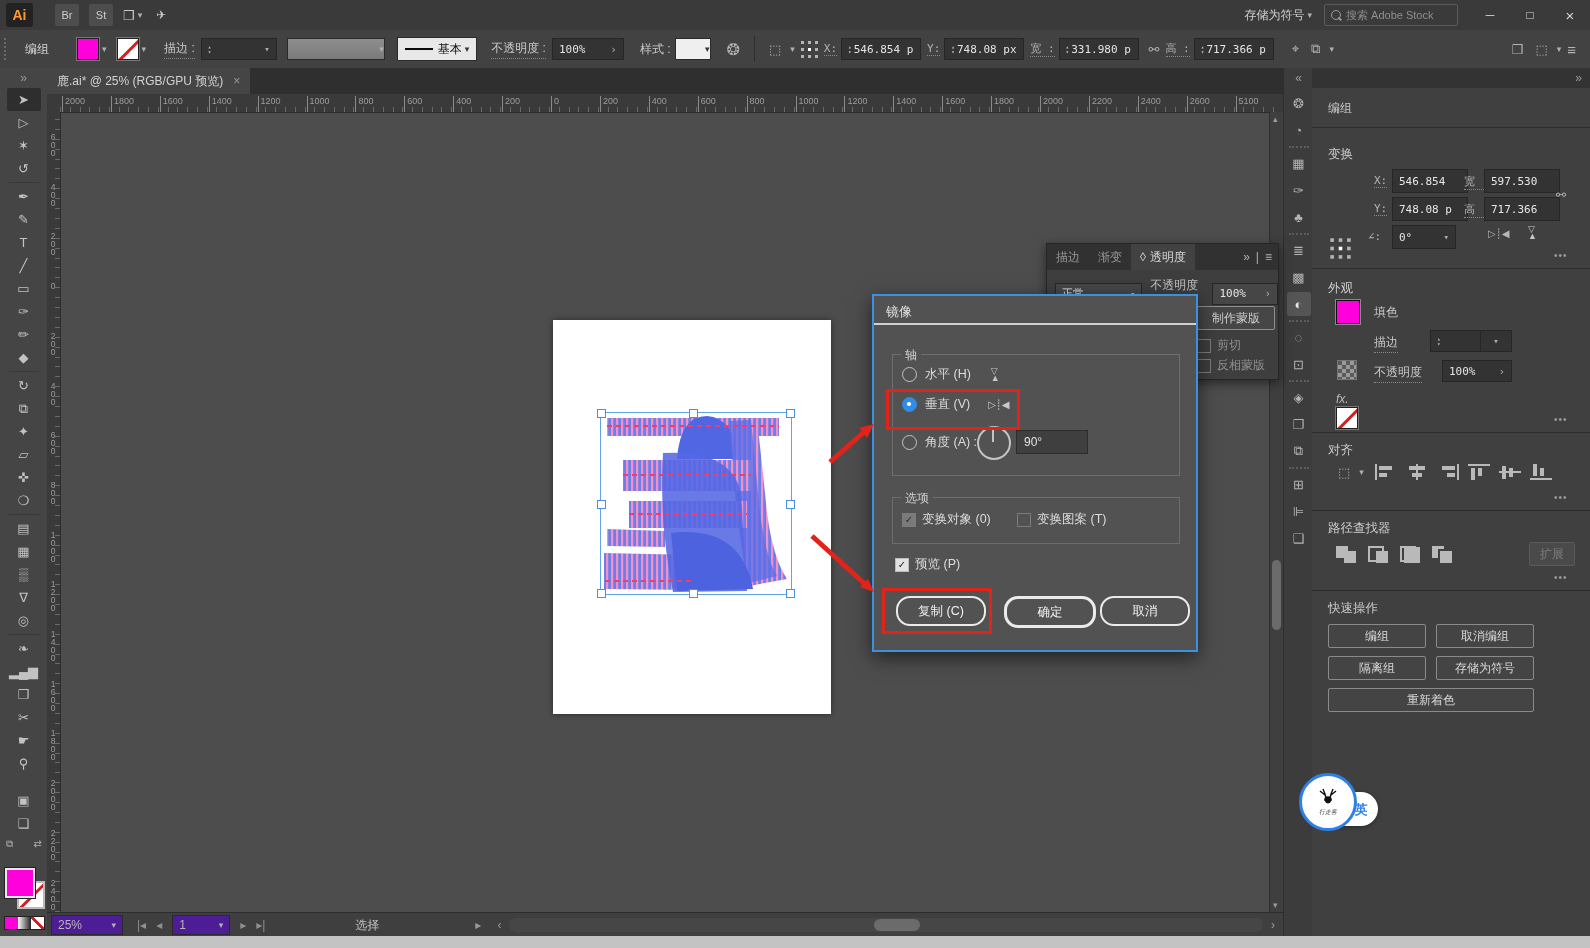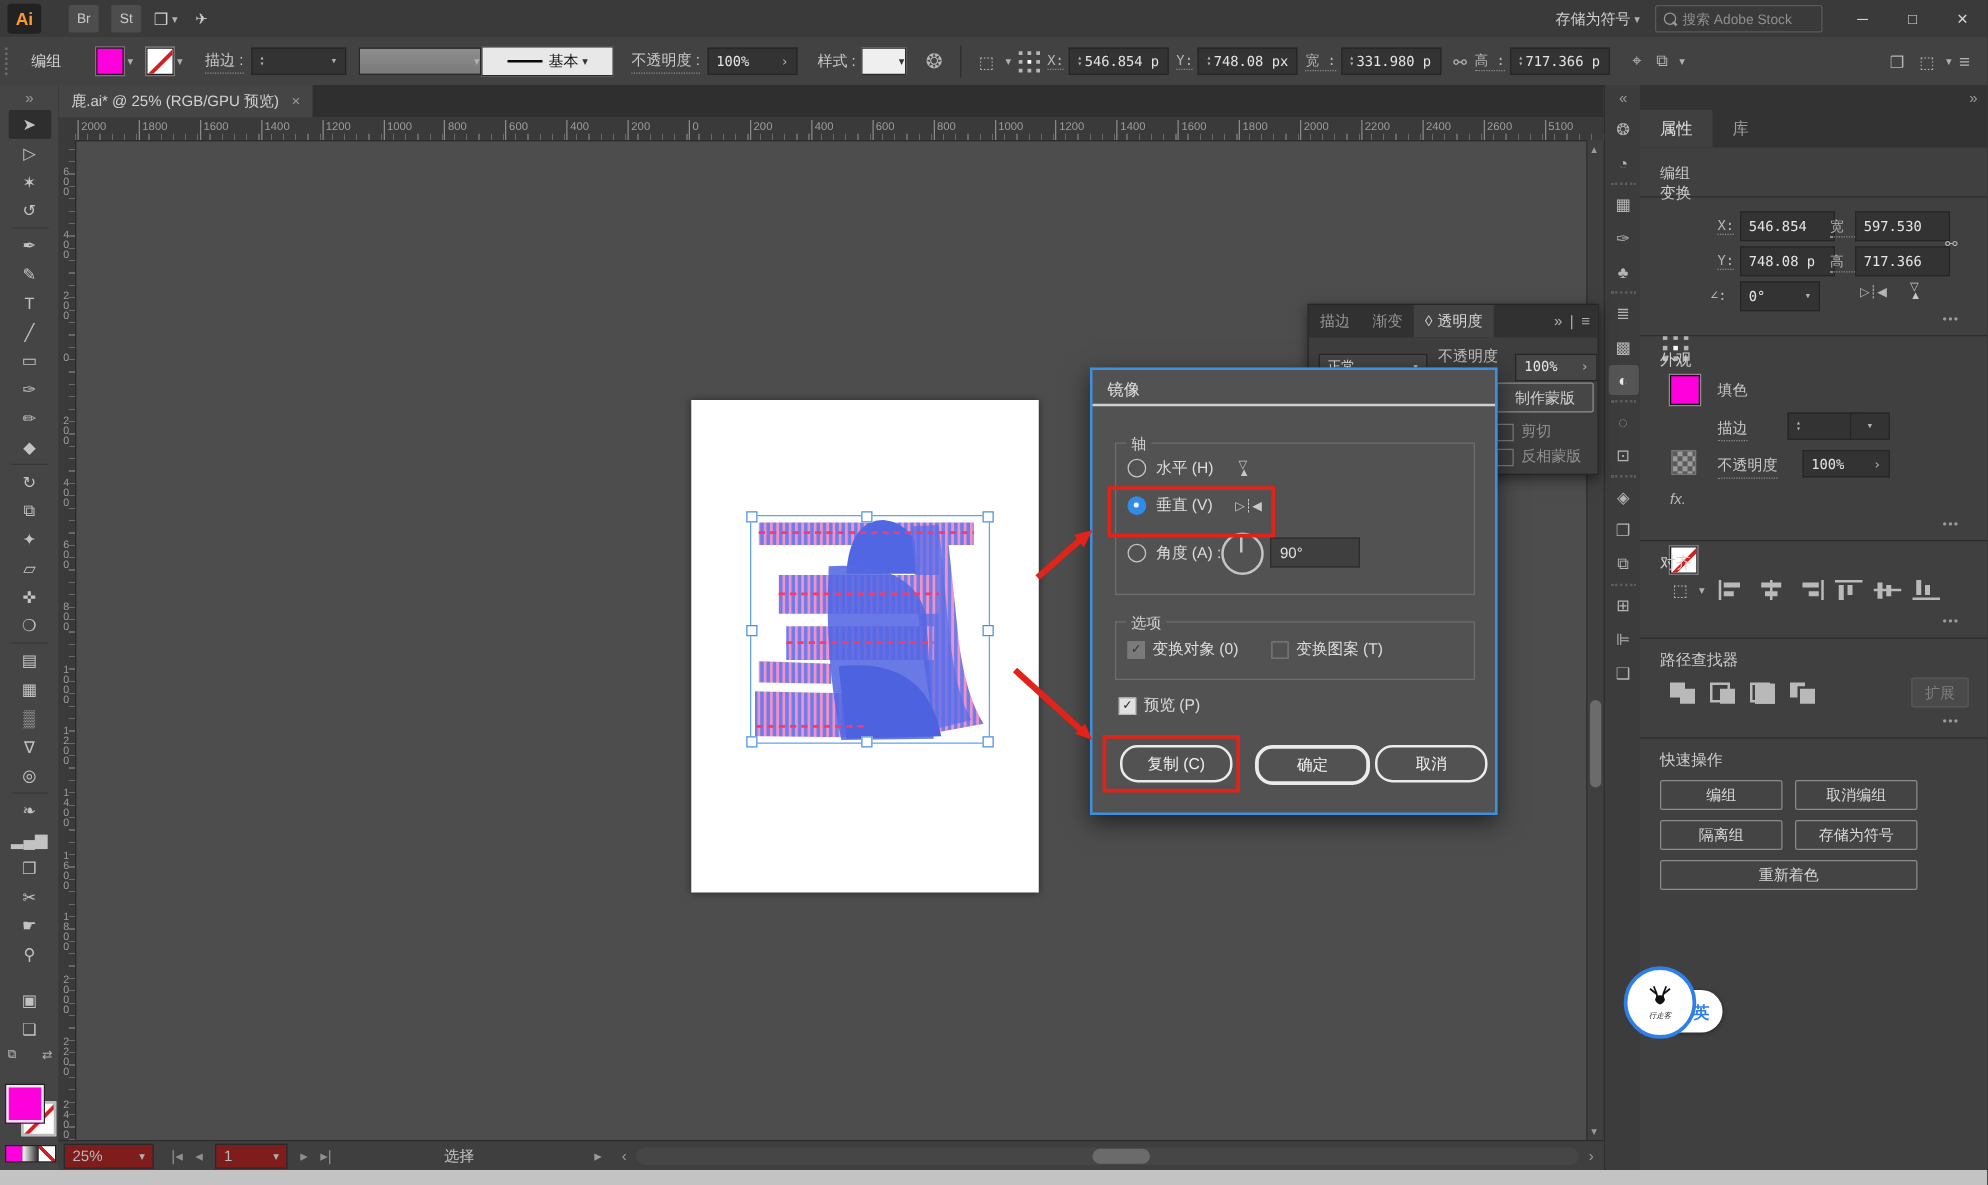--- a/index.html
+++ b/index.html
@@ -140,21 +140,21 @@
   .pf-minus .a{border:2px solid #b9b9b9}.pf-minus .b{background:#b9b9b9}
   .pf-intersect .a{border:2px solid #b9b9b9}.pf-intersect .b{border:2px solid #b9b9b9;background:#b9b9b9}
   .pf-exclude .a{background:#b9b9b9}.pf-exclude .b{background:#b9b9b9;box-shadow:0 0 0 2px #404040}
   .qbtn{height:22px;border:1px solid #8a8a8a;border-radius:2px;background:#444;color:#d8d8d8;
         display:flex;align-items:center;justify-content:center;font-size:12px;}
   .expandbtn{position:absolute;left:193px;top:-4px;width:44px;height:22px;background:#4a4a4a;color:#7d7d7d;
              border:1px solid #5a5a5a;border-radius:2px;display:flex;align-items:center;justify-content:center;}
   
   .statusbar{left:47px;top:912px;width:1236px;height:24px;background:#3f3f3f;border-top:1px solid #2c2c2c;
              display:flex;align-items:center;color:#b8b8b8;}
-  .sb-box{background:#7f1d1d;border:1px solid #2a2a2a;height:18px;display:flex;align-items:center;padding:0 6px;gap:14px;}
+  .sb-box{background:#4c1d95;border:1px solid #2a2a2a;height:18px;display:flex;align-items:center;padding:0 6px;gap:14px;}
   .hsb{position:relative;flex:1;height:14px;background:#464646;border-radius:7px;margin:0 8px;}
   .hsb-thumb{position:absolute;left:365px;top:1px;width:46px;height:12px;background:#6b6b6b;border-radius:6px;}
   .bottomstrip{left:0;top:936px;width:1590px;height:12px;background:#c3c3c3;}
   
   .ime{z-index:50;}
   .ime-pill{position:absolute;left:1322px;top:792px;width:56px;height:34px;background:#fff;border-radius:17px;
             box-shadow:0 1px 4px rgba(0,0,0,.4);}
   .ime-circle{position:absolute;left:1299px;top:773px;width:52px;height:52px;background:#fff;border:3px solid #2f7fe8;
               border-radius:50%;display:flex;flex-direction:column;align-items:center;justify-content:center;}
   .ime-brand{font-size:6px;color:#333;margin-top:-2px;font-style:italic;}
@@ -199,21 +199,21 @@
     <div class="row ibox" style="width:62px;justify-content:space-between">
       <span class="stp">
           <i>▴</i>
           <i>▾</i>
         </span>
       <span class="chev">▾</span>
     </div>
     <div class="row" style="width:96px;height:20px;background:linear-gradient(#8e8e8e,#7a7a7a);border:1px solid #2a2a2a;margin-left:10px;justify-content:flex-end">
       <span class="chev">▾</span>
     </div>
-    <div class="row" style="background:#e8e8e8;border:1px solid #2a2a2a;height:22px;padding:0 20px">
+    <div class="row" style="margin-left:12px;background:#e8e8e8;border:1px solid #2a2a2a;height:22px;padding:0 7px">
       <span class="strokeline"></span>
       <span style="color:#111;font-size:12px">基本</span>
       <span class="chev" style="color:#333">▾</span>
     </div>
     <span class="dul" style="margin:0 6px 0 14px;color:#c9c9c9">不透明度 :</span>
     <div class="row ibox" style="width:58px;justify-content:space-between">
       <span>100%</span>
       <span style="color:#b0b0b0">›</span>
     </div>
     <span style="margin:0 4px 0 16px;color:#c9c9c9">样式 :</span>
@@ -597,28 +597,20 @@
         <div class="dock-ic">⧉</div>
         <div class="dock-sep"></div>
         <div class="dock-ic">⊞</div>
         <div class="dock-ic">⊫</div>
         <div class="dock-ic">❑</div>
       </div>
   </div>
 
   <div class="abs rpanel">
     <div class="rp-head">»</div>
-    <div class="rp-tabs" id="rptabs">
-        <div class="rp-tab active">
-          <span>属性</span>
-        </div>
-        <div class="rp-tab">
-          <span>库</span>
-        </div>
-      </div>
     <div style="padding:12px 0 10px 16px;border-bottom:1px solid #2c2c2c;color:#c9c9c9">编组</div>
 
     <div class="sect-title" style="top:78px">变换</div>
     <div class="refpt abs" style="left:14px;top:112px;transform:scale(1.2)">
         <i></i>
       </div>
     <span class="rlab abs" style="left:62px;top:106px">X:</span>
     <div class="rbox" style="left:80px;top:101px">546.854</div>
     <span class="rlab abs" style="left:152px;top:106px">宽 :</span>
     <div class="rbox" style="left:172px;top:101px">597.530</div>

